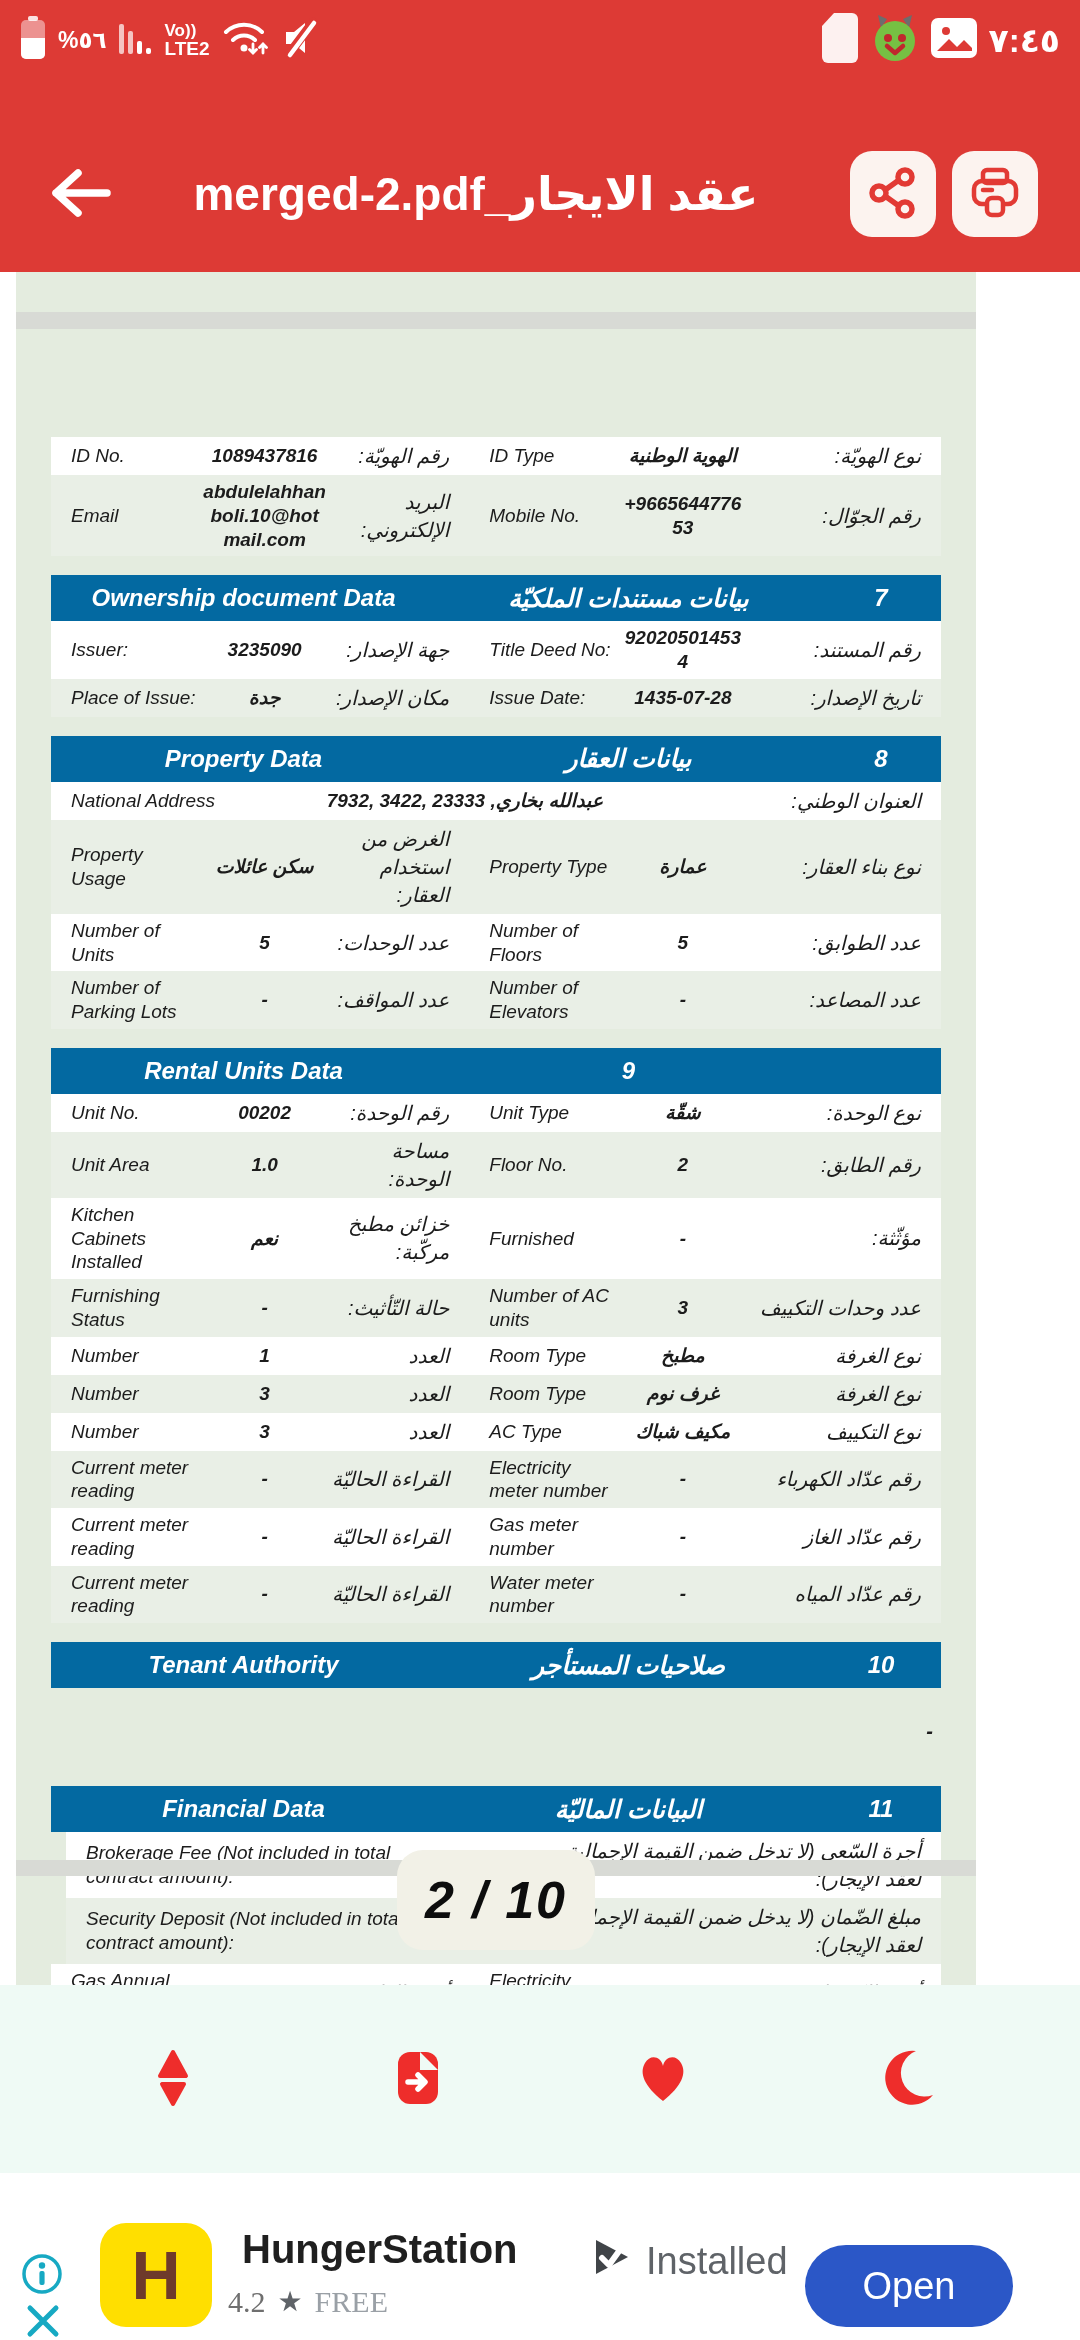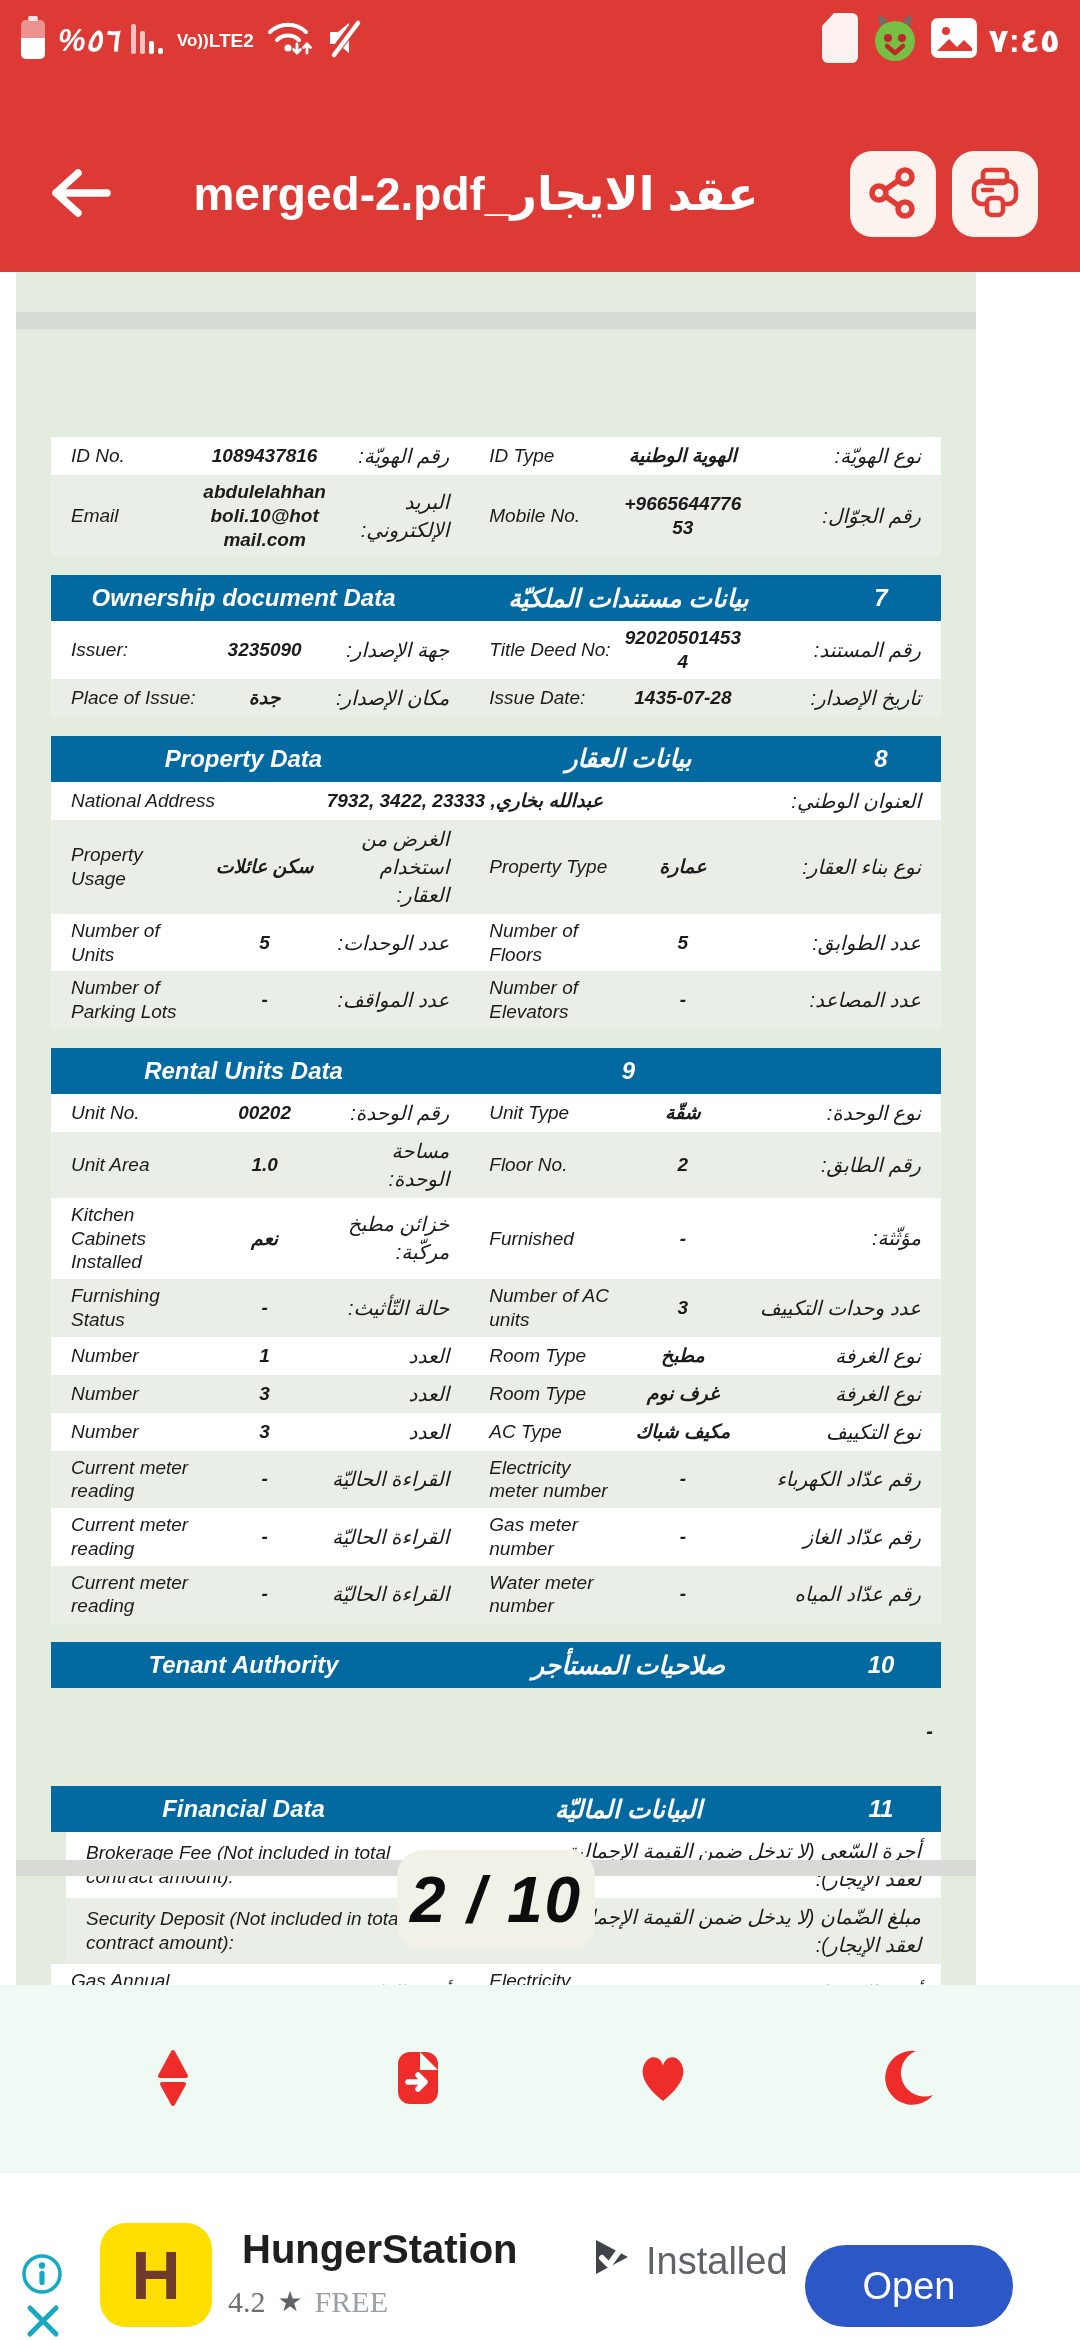--- a/index.html
+++ b/index.html
@@ -5,22 +5,22 @@
   html,body { margin:0; padding:0; }
   body {
     width:1080px; height:2340px; position:relative; overflow:hidden;
     background:#ffffff; font-family:"Liberation Sans","DejaVu Sans",sans-serif;
   }
   
   .topbar { position:absolute; top:0; left:0; width:1080px; height:272px; background:#dd3a35; }
   .statusbar { position:absolute; top:8px; left:0; right:0; height:64px;
     display:flex; justify-content:space-between; align-items:center; padding:0 20px; color:#fff; }
   .sb-group { display:flex; align-items:center; gap:12px; }
-  .sb-text { font-size:31px; font-weight:bold; letter-spacing:1px;font-style:italic; }
-  .volte { display:flex; align-items:center; line-height:1; font-weight:bold; }
+  .sb-text { font-size:23px; font-weight:bold; letter-spacing:1px; }
+  .volte { display:flex; flex-direction:column; align-items:flex-start; line-height:1; font-weight:bold; }
   .volte .t { font-size:17px; } .volte .b { font-size:19px; }
   .time { font-size:33px; font-weight:bold; }
   .appbar { position:absolute; top:146px; left:0; right:0; height:96px;
     display:flex; align-items:center; padding:0 42px; }
   .back-btn { width:76px; height:76px; display:flex; align-items:center; justify-content:center;
     background:transparent; border:none; cursor:pointer; }
   .doc-title { flex:1; text-align:center; color:#fff; font-size:46px; font-weight:bold;
     white-space:nowrap; overflow:hidden; }
   .hdr-btn { width:86px; height:86px; border-radius:22px; background:#fcf3ef; border:none;
     display:flex; align-items:center; justify-content:center; margin-left:16px; cursor:pointer; }
@@ -44,21 +44,21 @@
   .sec-en { font-size:24px; text-align:center; }
   .sec-ar { font-size:25px; text-align:center; direction:rtl; }
   .sec-num { font-size:24px; text-align:center; }
   .dashrow { height:70px; display:flex; align-items:center; justify-content:flex-end;
     padding-right:8px; font-weight:bold; font-size:20px; margin:8px 0 20px 0; color:#1c1c1c; }
   .spacerrow { height:60px; background:#fff; }
   .page-num { text-align:center; margin-top:26px; font-size:26px; color:#6d716d; letter-spacing:3px; }
   .pager { position:absolute; top:1578px; left:50%; transform:translateX(-50%);
     width:198px; height:100px; background:#f2f1e7; border-radius:26px;
     display:flex; align-items:center; justify-content:center;
-    font-size:64px; font-weight:bold; color:#0d0d0d; letter-spacing:2px; }
+    font-size:52px; font-weight:bold; color:#0d0d0d; letter-spacing:2px; }
   
   .toolbar { position:absolute; top:1985px; left:0; width:1080px; height:188px; background:#effaf5;
     display:flex; align-items:center; justify-content:space-around; padding:0 50px; box-sizing:border-box; }
   .tool-btn { background:transparent; border:none; width:90px; height:90px;
     display:flex; align-items:center; justify-content:center; cursor:pointer; }
   
   .ad { position:absolute; top:2173px; left:0; width:1080px; height:167px; background:#ffffff; }
   .ad-info { position:absolute; left:14px; top:78px; background:none; border:none; cursor:pointer; }
   .ad-close { position:absolute; left:18px; top:128px; background:none; border:none; cursor:pointer; }
   .ad-appicon { position:absolute; left:100px; top:50px; width:112px; height:104px; border-radius:26px;

